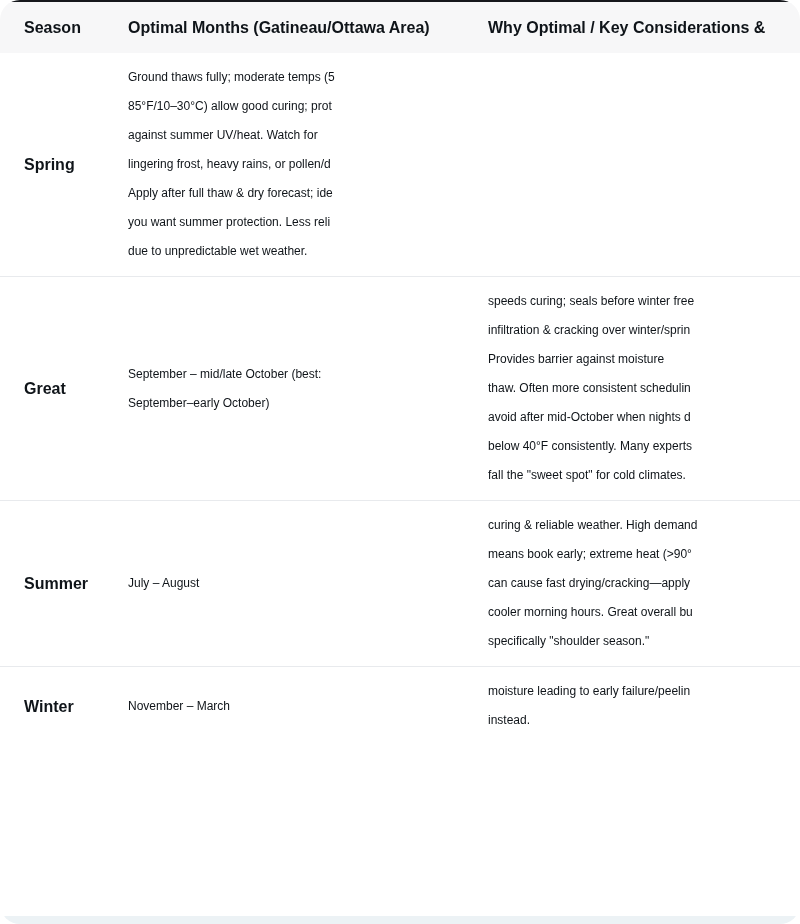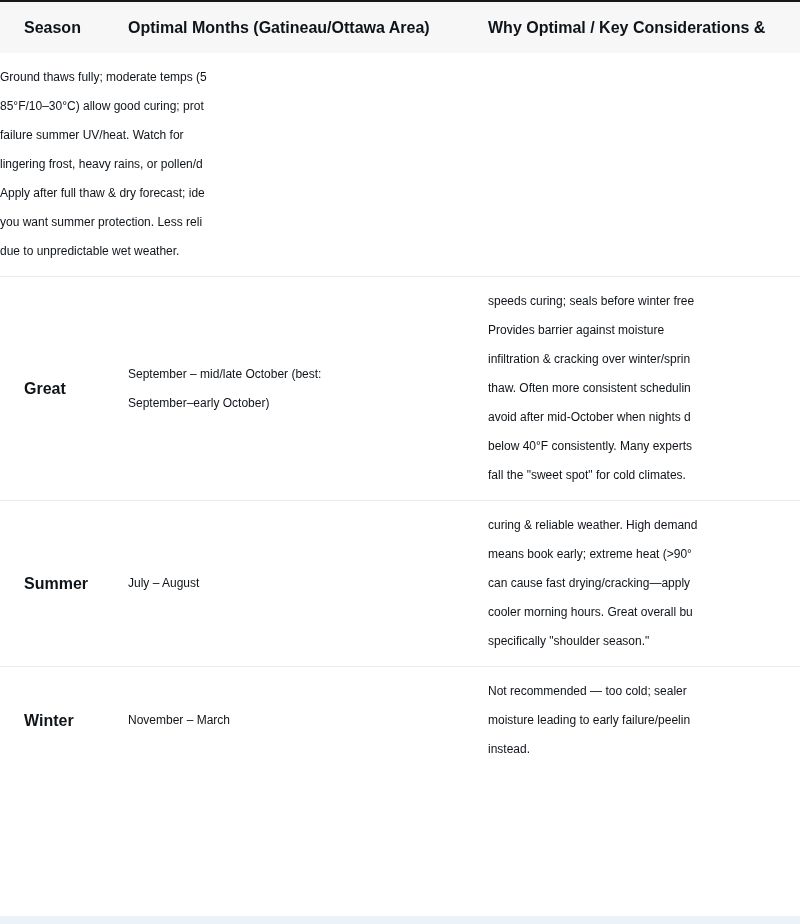--- a/index.html
+++ b/index.html
@@ -4,20 +4,21 @@
 <style>
   html, body { margin: 0; padding: 0; background: #ffffff; }
   .page {
     position: relative;
     width: 800px;
     height: 924px;
     overflow: hidden;
     background: #ffffff;
     font-family: "Liberation Sans", sans-serif;
     color: #0f1419;
+    border-radius: 20px;
   }
   .thead {
     display: flex;
     align-items: center;
     height: 53px;
     box-sizing: border-box;
     border-top: 2px solid #16181c;
     background: #f7f7f8;
     font-weight: bold;
     font-size: 16px;
@@ -77,43 +78,46 @@
       <span class="hdr-label">Optimal Months (Gatineau/Ottawa Area)</span>
     </div>
     <div class="cell col-why">
       <span class="hdr-label">Why Optimal / Key Considerations &amp;</span>
     </div>
   </div>
 
   <div class="table-body">
 
     <div class="trow">
+      <div class="cell col-season">
+        <div class="season-label">Spring</div>
+      </div>
       <div class="cell col-why">
         <div class="why-line">Ground thaws fully; moderate temps (5</div>
         <div class="why-line">85°F/10–30°C) allow good curing; prot</div>
-        <div class="why-line">failure summer UV/heat. Watch for</div>
+        <div class="why-line">against summer UV/heat. Watch for</div>
         <div class="why-line">lingering frost, heavy rains, or pollen/d</div>
         <div class="why-line">Apply after full thaw &amp; dry forecast; ide</div>
         <div class="why-line">you want summer protection. Less reli</div>
         <div class="why-line">due to unpredictable wet weather.</div>
       </div>
     </div>
 
     <div class="trow">
       <div class="cell col-season">
         <div class="season-label">Great</div>
       </div>
       <div class="cell col-months">
         <div class="months-line">September – mid/late October (best:</div>
         <div class="months-line">September–early October)</div>
       </div>
       <div class="cell col-why">
         <div class="why-line">speeds curing; seals before winter free</div>
+        <div class="why-line">infiltration &amp; cracking over winter/sprin</div>
         <div class="why-line">Provides barrier against moisture</div>
-        <div class="why-line">infiltration &amp; cracking over winter/sprin</div>
         <div class="why-line">thaw. Often more consistent schedulin</div>
         <div class="why-line">avoid after mid-October when nights d</div>
         <div class="why-line">below 40°F consistently. Many experts</div>
         <div class="why-line">fall the "sweet spot" for cold climates.</div>
       </div>
     </div>
 
     <div class="trow">
       <div class="cell col-season">
         <div class="season-label">Summer</div>
@@ -131,21 +135,20 @@
     </div>
 
     <div class="trow">
       <div class="cell col-season">
         <div class="season-label">Winter</div>
       </div>
       <div class="cell col-months">
         <div class="months-line">November – March</div>
       </div>
       <div class="cell col-why">
-        <div class="why-line">Not recommended — too cold; sealer</div>
         <div class="why-line">moisture leading to early failure/peelin</div>
         <div class="why-line">instead.</div>
       </div>
     </div>
 
   </div>
 
   <div class="bottom-strip"></div>
 
 </div>

